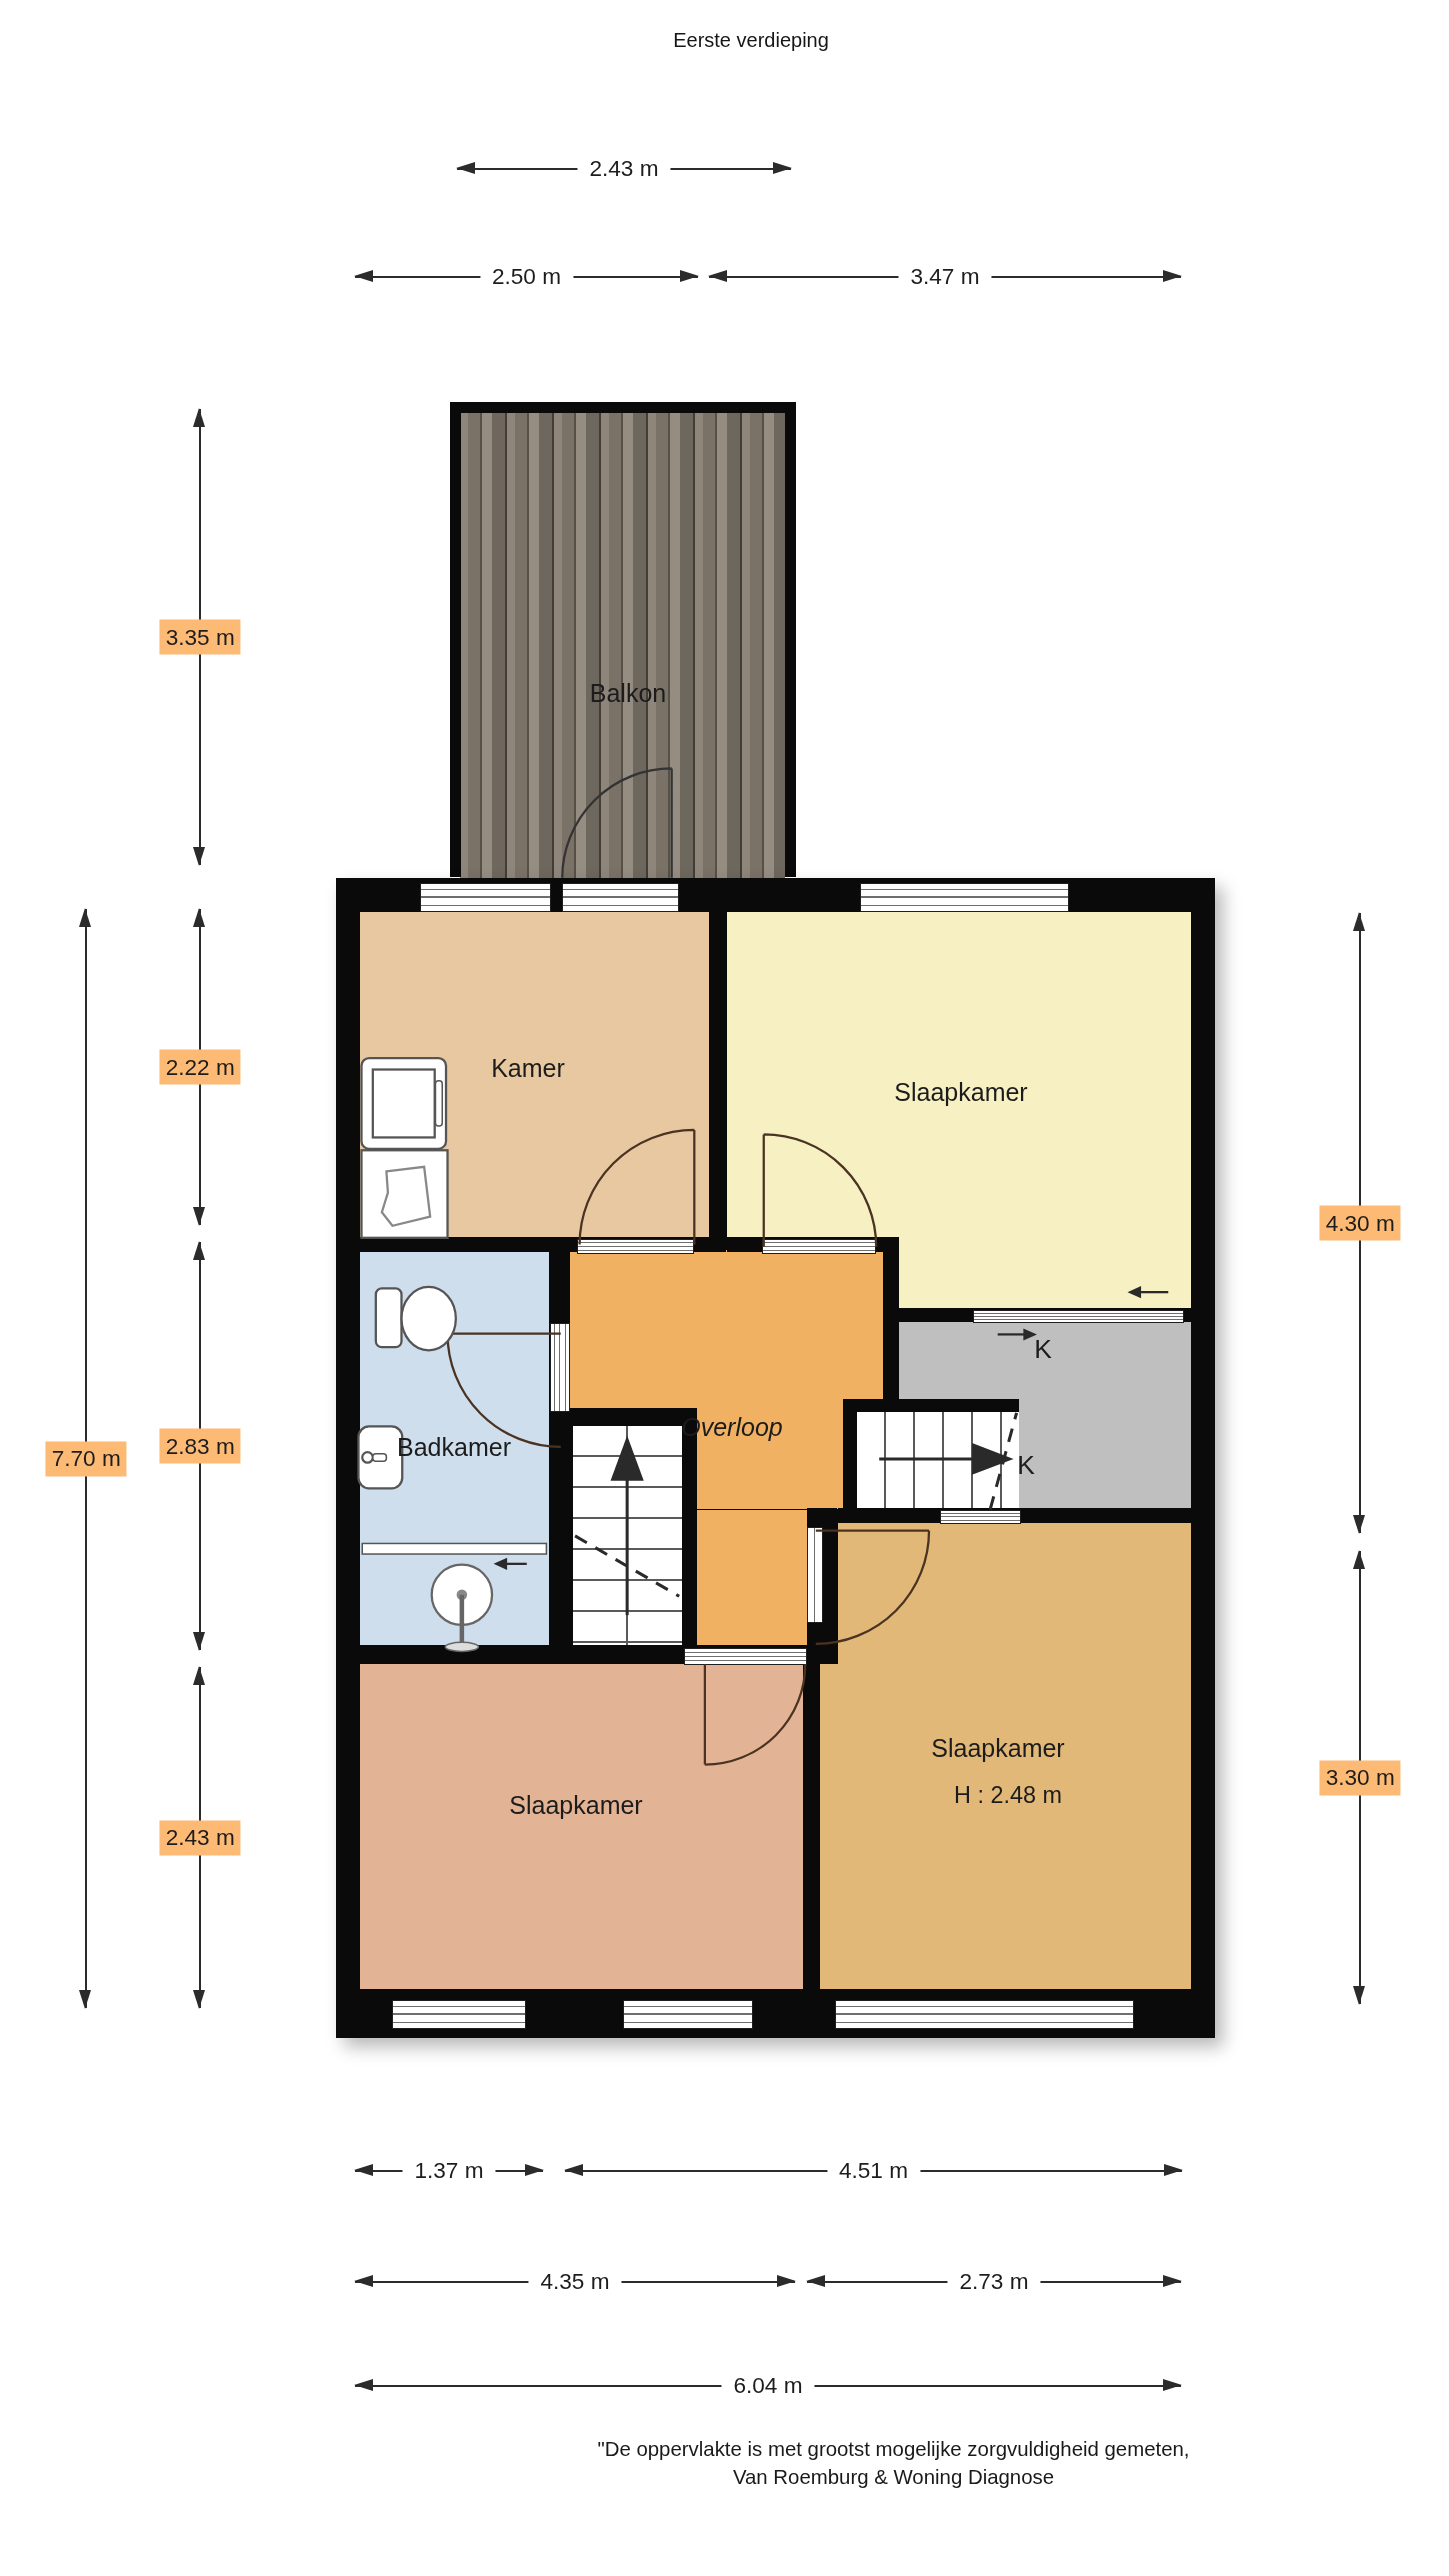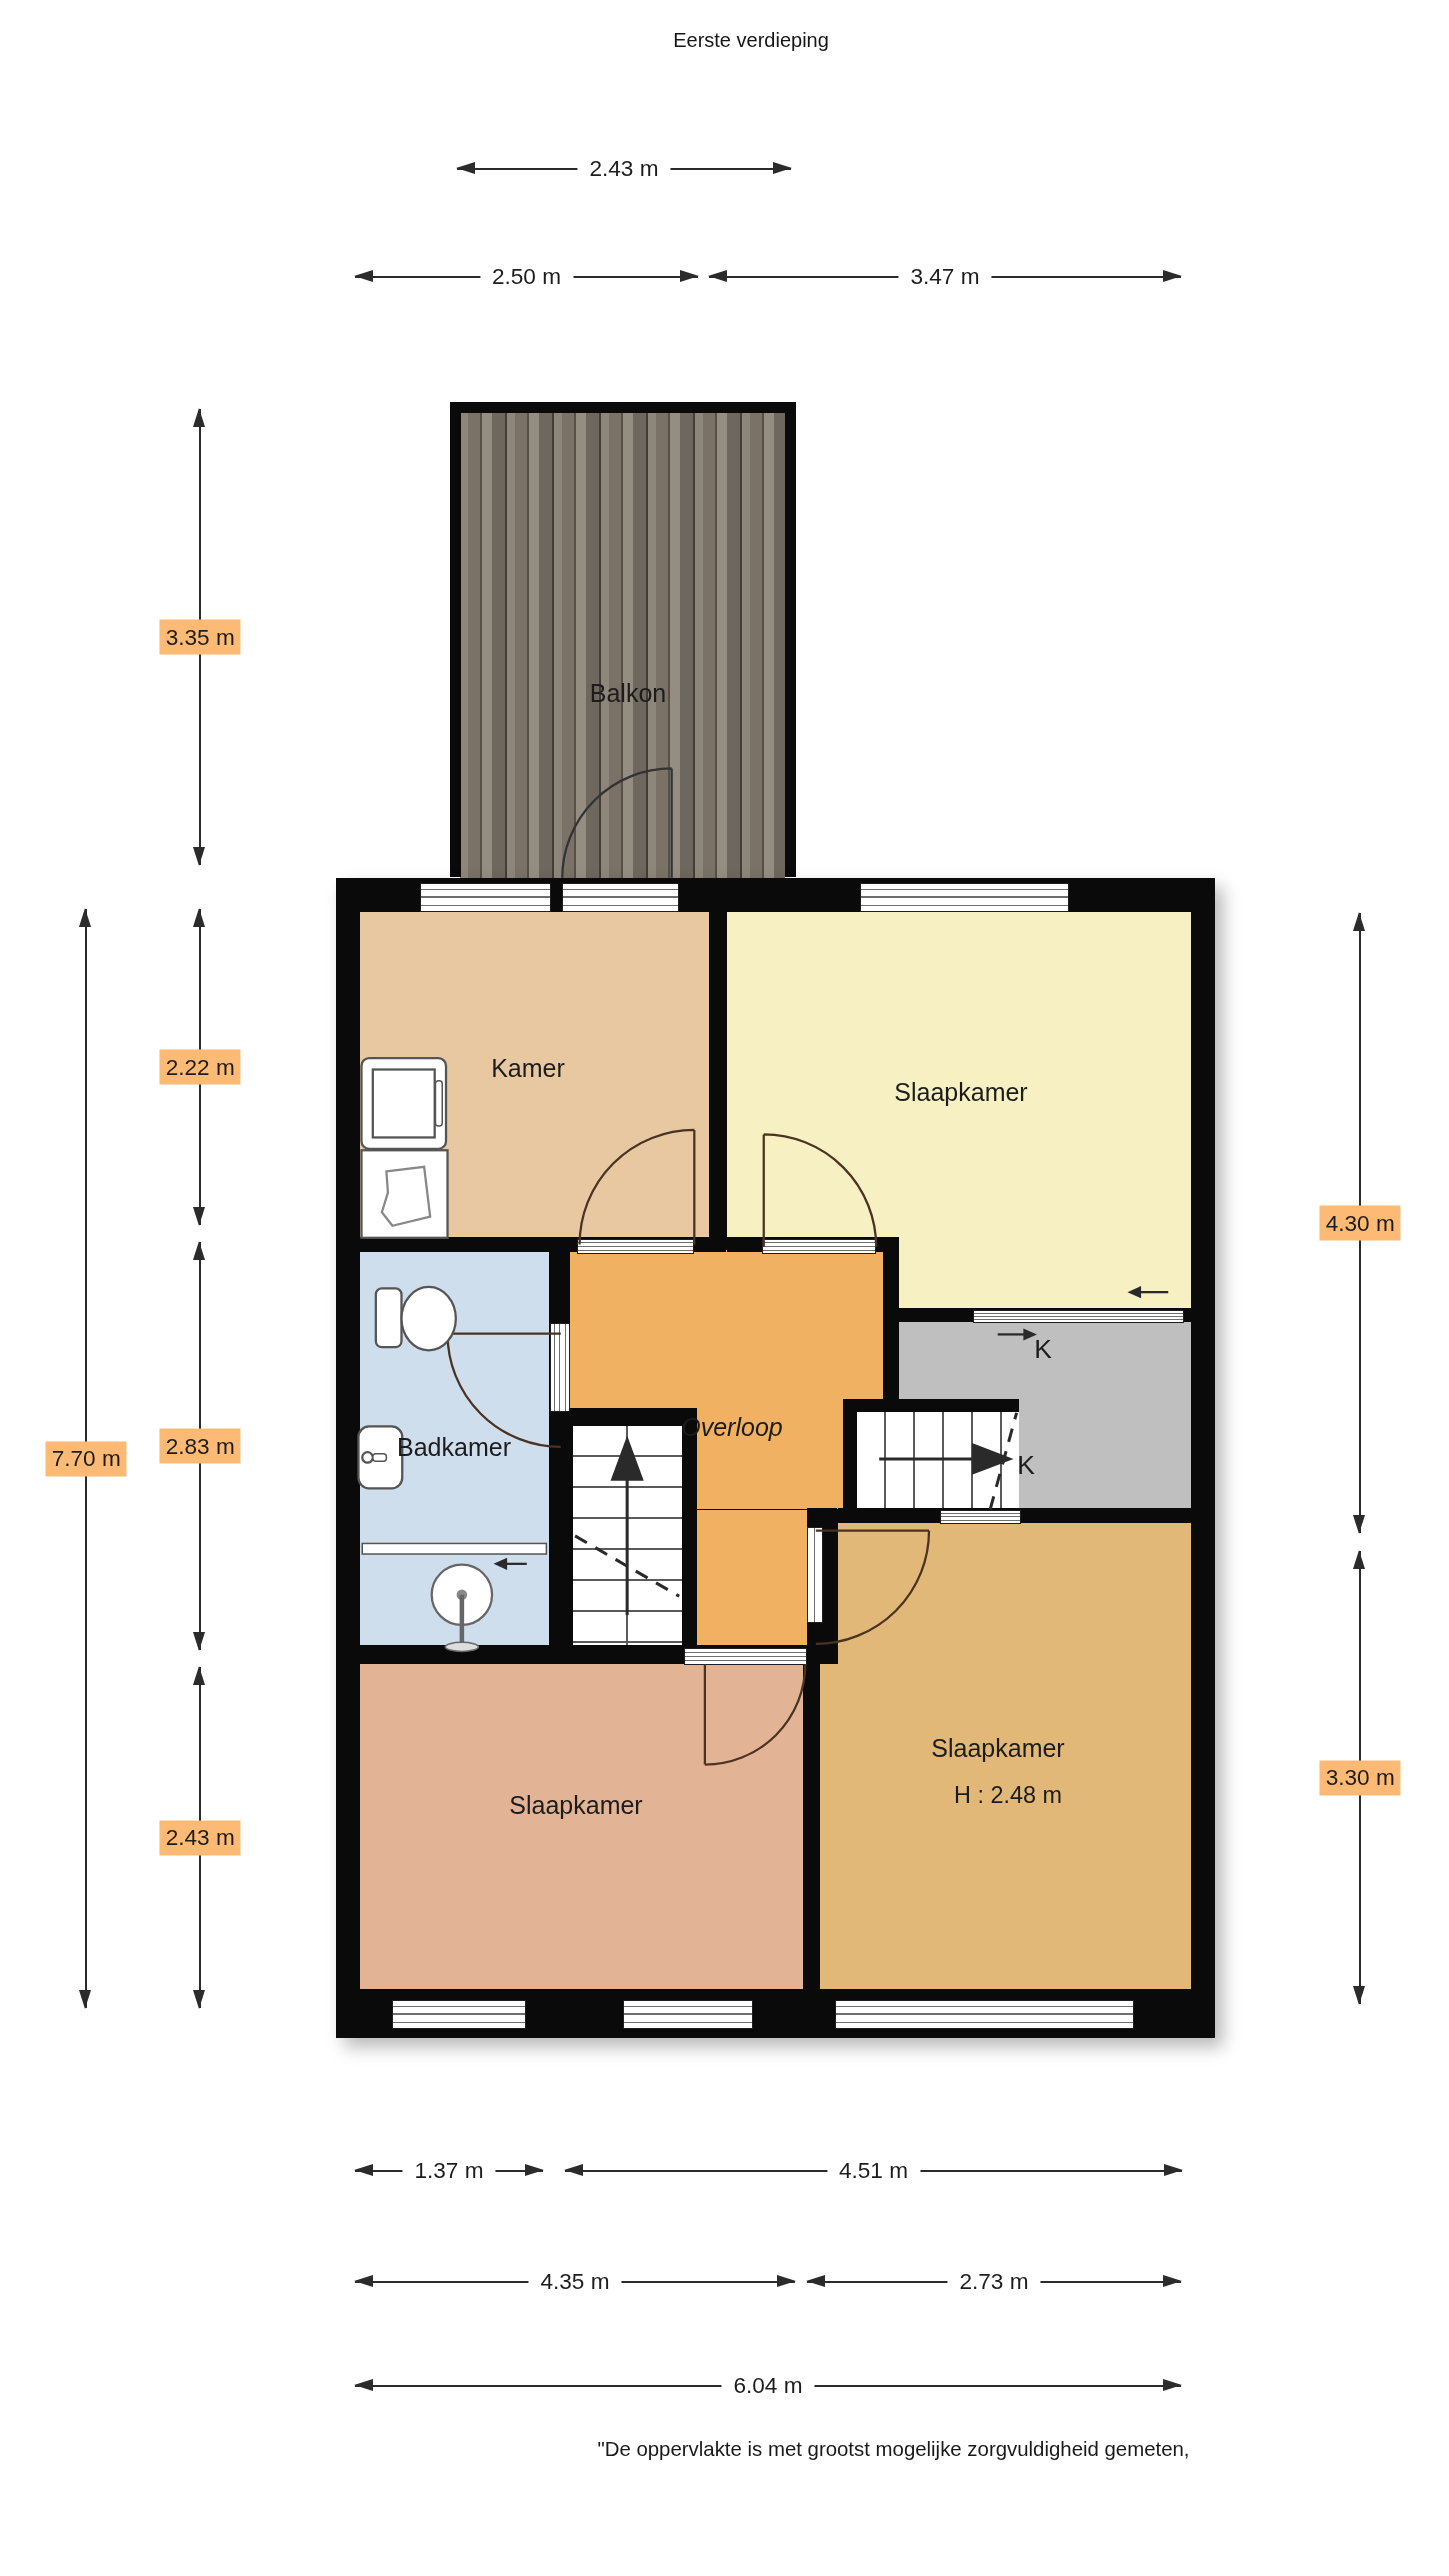--- a/index.html
+++ b/index.html
@@ -200,16 +200,17 @@
     </div>
   <div class="hdim" style="left:807px;top:2281px;width:374px;">
       <span>2.73 m</span>
     </div>
   <div class="hdim" style="left:355px;top:2385px;width:826px;">
       <span>6.04 m</span>
     </div>
 
   <div id="footer">
     <div>"De oppervlakte is met grootst mogelijke zorgvuldigheid gemeten,</div>
+    <div>Van Roemburg &amp; Woning Diagnose</div>
   </div>
 
 </div>
 
 
 </body></html>

